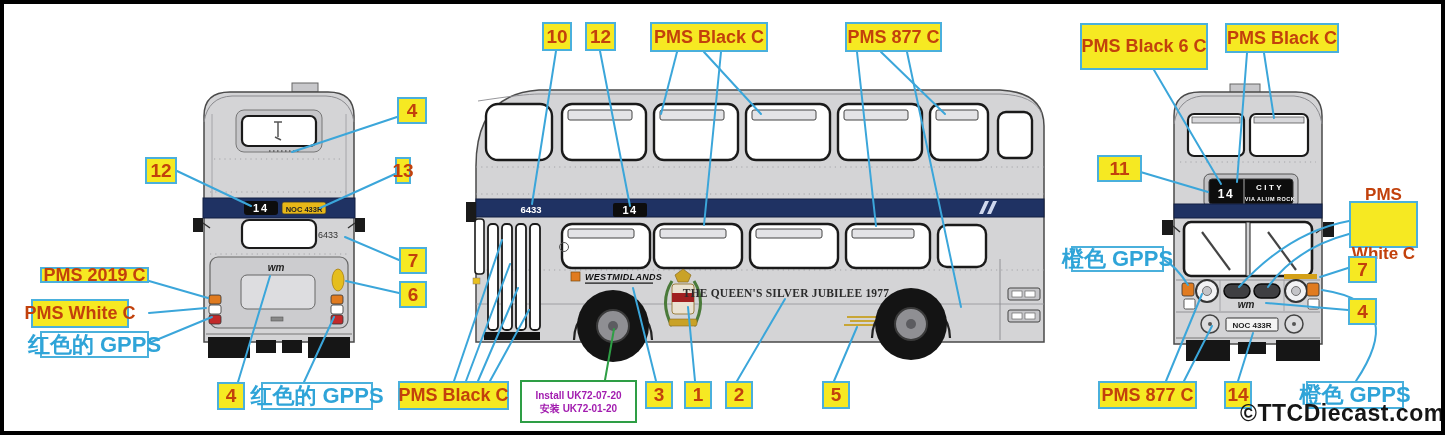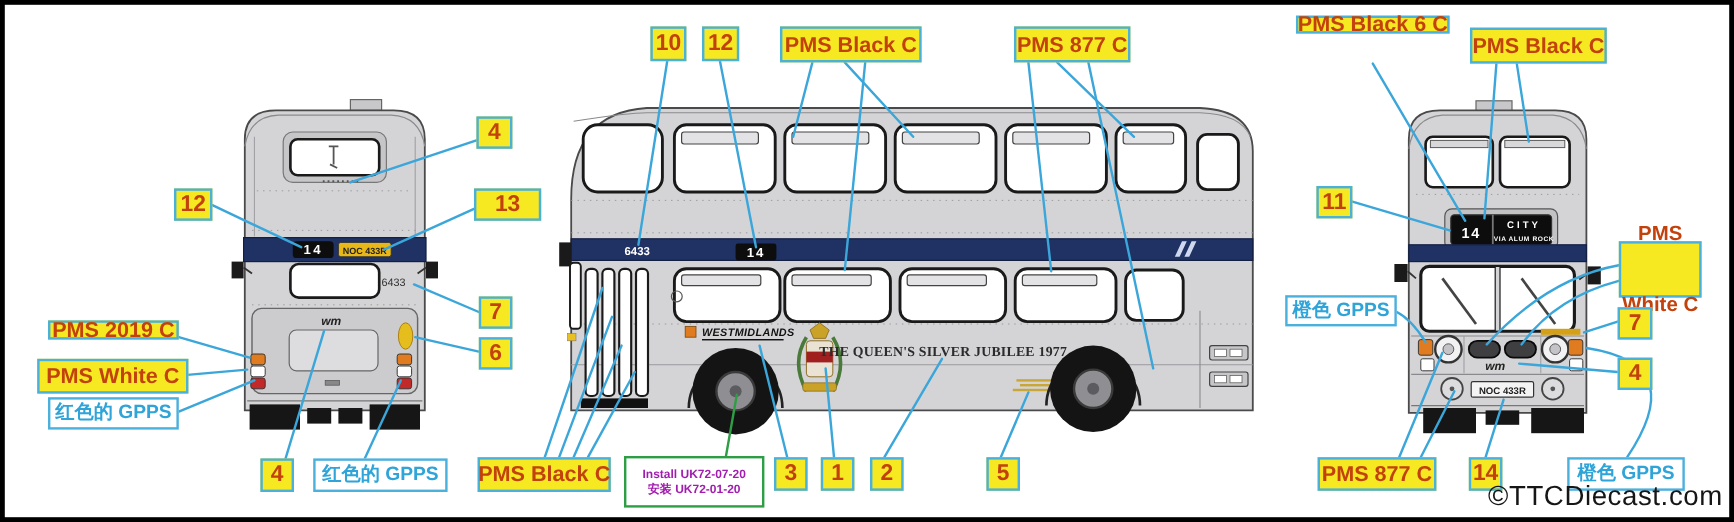--- a/index.html
+++ b/index.html
@@ -9,27 +9,27 @@
     overflow:hidden; font-family:"Liberation Sans",sans-serif;
   }
   #art{position:absolute;left:0;top:0;width:1445px;height:435px;z-index:1;}
   .callout{
     position:absolute; z-index:2; display:flex; align-items:center; justify-content:center;
     box-sizing:border-box; font-weight:bold; white-space:nowrap; line-height:1.05;
     text-align:center;
   }
   .yellow{ background:#F6E922; border:2px solid #4AB0DC; color:#c2410c; font-size:18px;}
   .num{ font-size:19px; }
-  .cyan{ background:#ffffff; border:2px solid #4AB0DC; color:#2FA4D8; font-size:16px;}
+  .cyan{ background:#ffffff; border:2px solid #4AB0DC; color:#2FA4D8; font-size:22px;}
   .green{ background:#ffffff; border:2px solid #2E9E45; color:#a21caf; font-size:10px;
           flex-direction:column; line-height:1.3;}
   .twoline{ flex-direction:column; font-size:17px; line-height:1.2;}
   #watermark{
     position:absolute; z-index:3; left:1236px; top:396px; color:#161616;
-    font-size:23px; letter-spacing:0.5px; font-weight:400;
+    font-size:23px; letter-spacing:0.5px; font-weight:700;
   }
 </style>
 </head>
 <body>
 
 <div id="canvas">
 
 <svg id="art" viewBox="0 0 1445 435">
 
   <g>
@@ -282,46 +282,46 @@
     <path d="M1162,377 L1198,290"></path>
     <path d="M1180,377 L1208,322"></path>
     <path d="M1234,377 L1249,329"></path>
     <path d="M1352,377 C1382,332 1384,296 1318,286"></path>
   </g>
   <path d="M601,376 L610,325" stroke="#2E9E45" stroke-width="2" fill="none" stroke-linecap="round"></path>
 </svg>
 
 <div class="callout yellow num" style="left:393px;top:93px;width:30px;height:27px;">4</div>
 <div class="callout yellow num" style="left:141px;top:153px;width:32px;height:27px;">12</div>
-<div class="callout yellow num" style="left:391px;top:153px;width:56px;height:27px;">13</div>
+<div class="callout yellow num" style="left:391px;top:153px;width:16px;height:27px;">13</div>
 <div class="callout yellow num" style="left:395px;top:243px;width:28px;height:27px;">7</div>
 <div class="callout yellow num" style="left:395px;top:277px;width:28px;height:27px;">6</div>
 <div class="callout yellow" style="left:36px;top:263px;width:109px;height:16px;">PMS 2019 C</div>
-<div class="callout yellow" style="left:27px;top:295px;width:126px;height:29px;">PMS White C</div>
+<div class="callout yellow" style="left:27px;top:295px;width:98px;height:29px;">PMS White C</div>
 <div class="callout cyan" style="left:36px;top:327px;width:109px;height:27px;">红色的 GPPS</div>
 <div class="callout yellow num" style="left:213px;top:378px;width:28px;height:28px;">4</div>
 <div class="callout cyan" style="left:257px;top:378px;width:112px;height:28px;">红色的 GPPS</div>
 
 <div class="callout yellow num" style="left:538px;top:18px;width:30px;height:29px;">10</div>
 <div class="callout yellow num" style="left:581px;top:18px;width:31px;height:29px;">12</div>
 <div class="callout yellow" style="left:646px;top:18px;width:118px;height:30px;">PMS Black C</div>
 <div class="callout yellow" style="left:841px;top:18px;width:97px;height:30px;">PMS 877 C</div>
 <div class="callout yellow" style="left:394px;top:377px;width:111px;height:29px;">PMS Black C</div>
 <div class="callout green" style="left:516px;top:376px;width:117px;height:43px;">
   <span>Install UK72-07-20</span>
   <span>安装  UK72-01-20</span>
 </div>
 <div class="callout yellow num" style="left:641px;top:377px;width:28px;height:28px;">3</div>
 <div class="callout yellow num" style="left:680px;top:377px;width:28px;height:28px;">1</div>
 <div class="callout yellow num" style="left:721px;top:377px;width:28px;height:28px;">2</div>
 <div class="callout yellow num" style="left:818px;top:377px;width:28px;height:28px;">5</div>
 
-<div class="callout yellow" style="left:1076px;top:9px;width:128px;height:15px;">PMS Black 6 C</div>
+<div class="callout yellow" style="left:1076px;top:19px;width:128px;height:47px;">PMS Black 6 C</div>
 <div class="callout yellow" style="left:1221px;top:19px;width:114px;height:30px;">PMS Black C</div>
-<div class="callout yellow num" style="left:1093px;top:151px;width:30px;height:27px;">11</div>
+<div class="callout yellow num" style="left:1093px;top:151px;width:45px;height:27px;">11</div>
 <div class="callout yellow twoline" style="left:1345px;top:197px;width:69px;height:47px;gap:38px;">
   <span>PMS</span>
   <span>White C</span>
 </div>
 <div class="callout yellow num" style="left:1344px;top:252px;width:29px;height:27px;">7</div>
 <div class="callout yellow num" style="left:1344px;top:294px;width:29px;height:27px;">4</div>
 <div class="callout cyan" style="left:1067px;top:242px;width:93px;height:26px;">橙色 GPPS</div>
 <div class="callout yellow" style="left:1094px;top:377px;width:99px;height:28px;">PMS 877 C</div>
 <div class="callout yellow num" style="left:1220px;top:377px;width:28px;height:28px;">14</div>
 <div class="callout cyan" style="left:1302px;top:377px;width:98px;height:28px;">橙色 GPPS</div>

